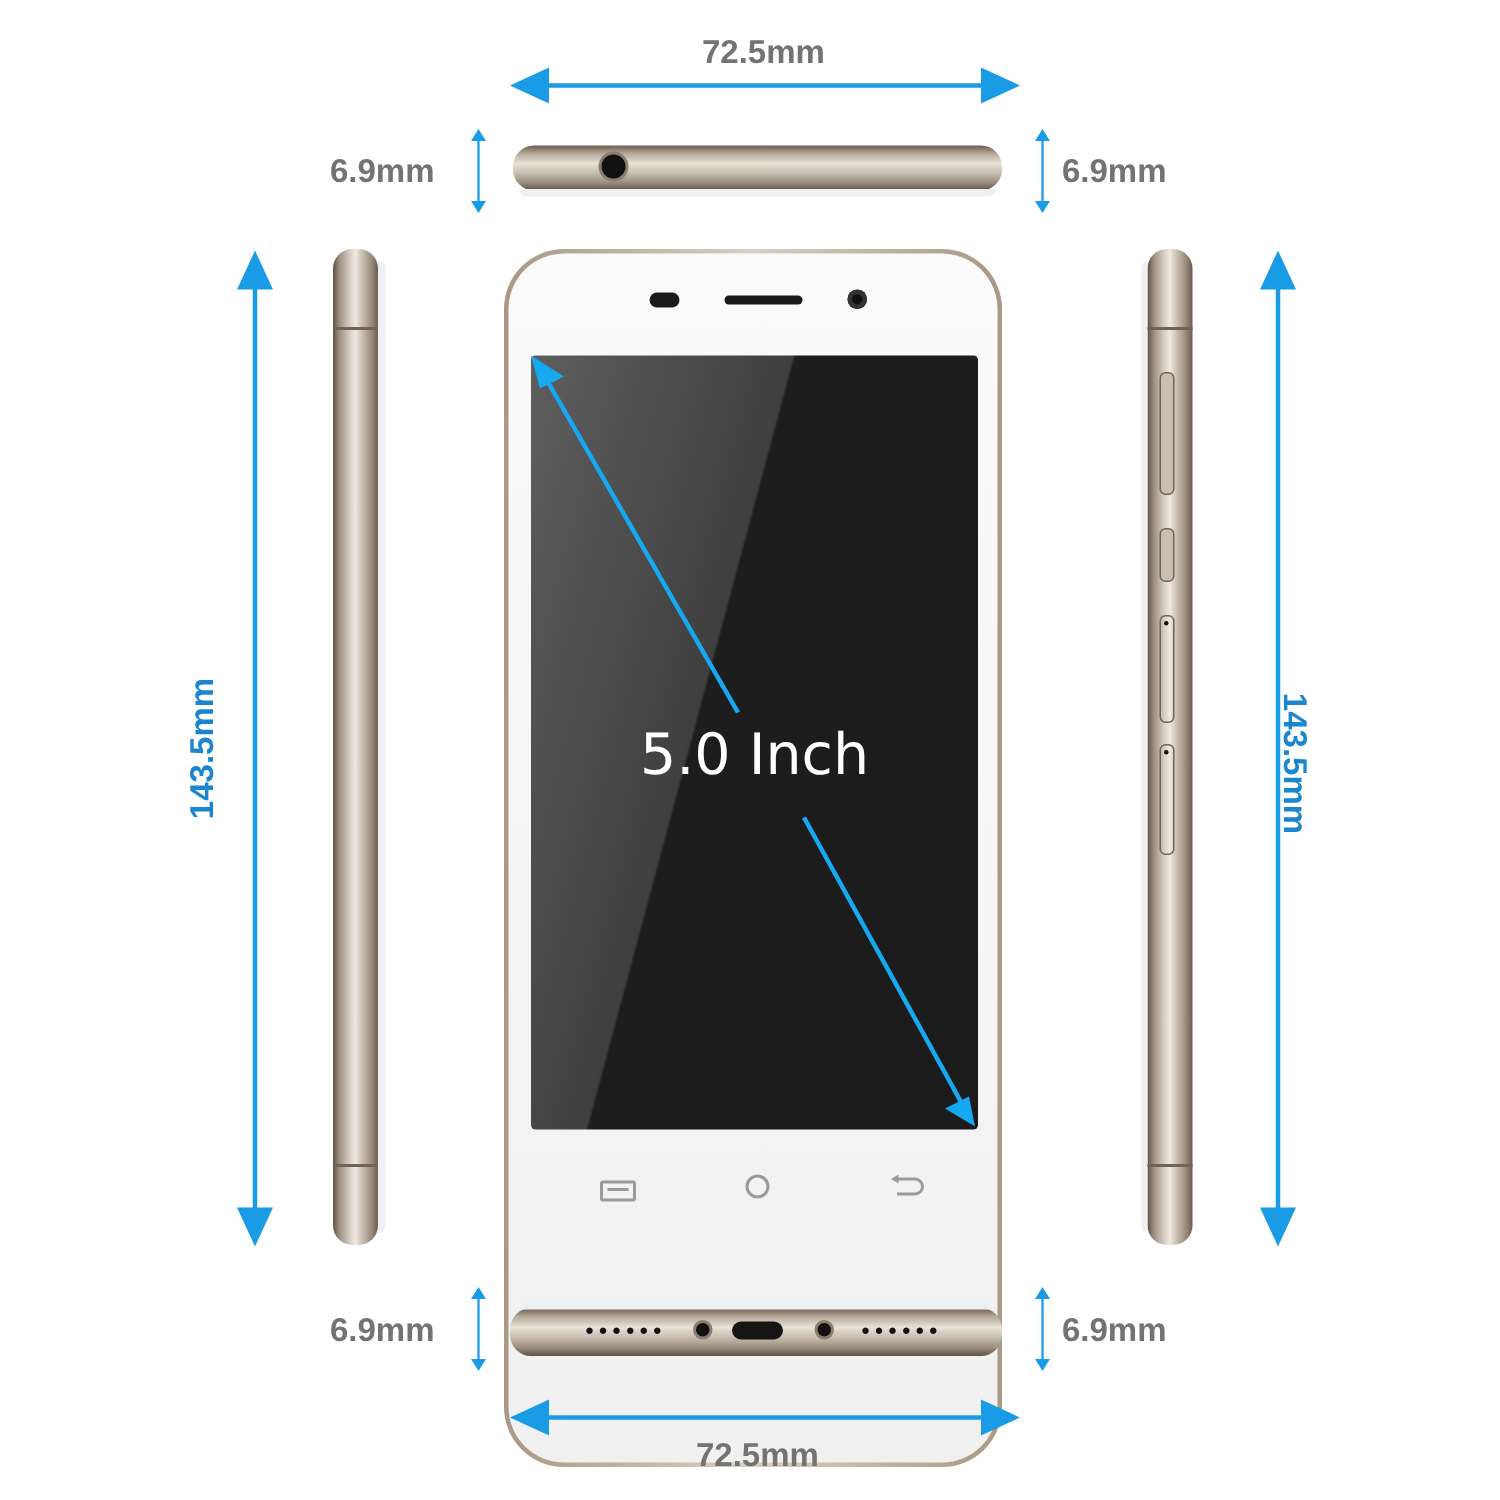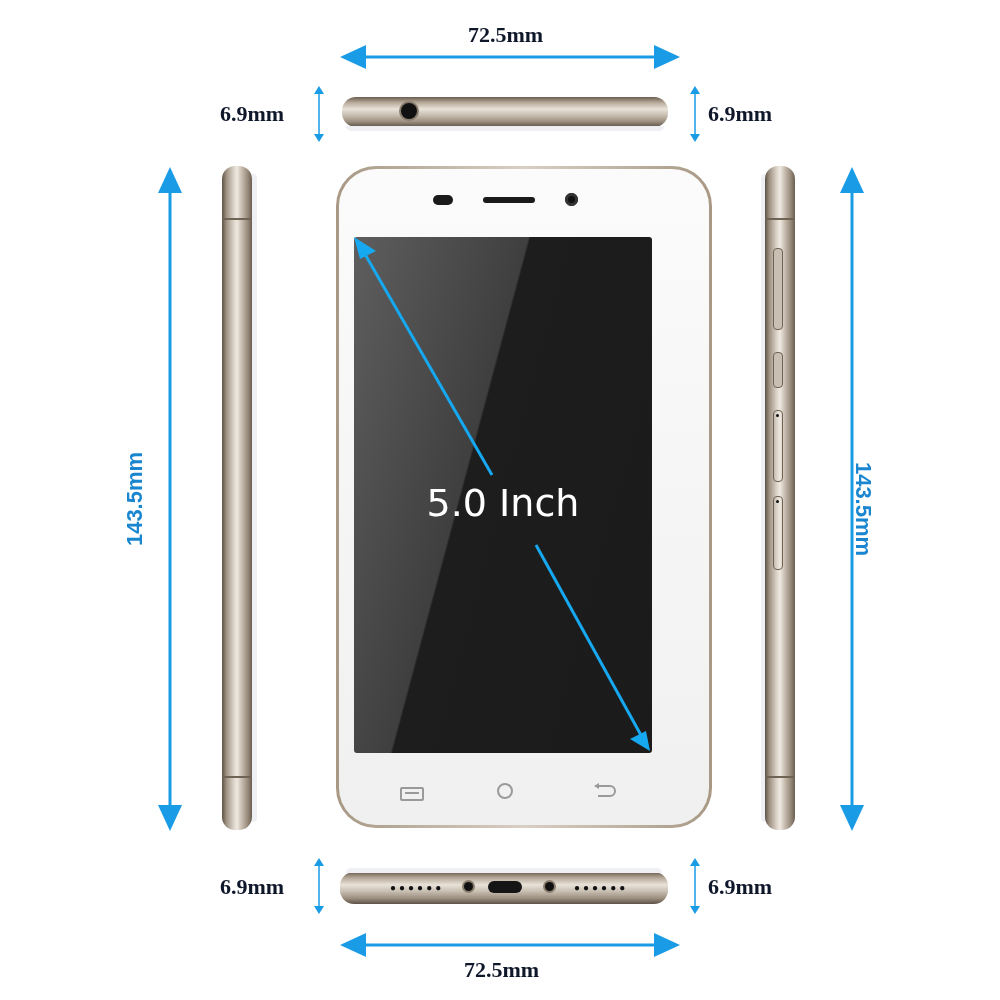--- a/index.html
+++ b/index.html
@@ -1,18 +1,18 @@
 <!DOCTYPE html>
 <html><head>
 <meta charset="utf-8">
 <style>
   html, body { margin:0; padding:0; background:#ffffff; }
   body { width:1000px; height:1000px; position:relative; overflow:hidden; font-family:"Liberation Sans", sans-serif; }
   .abs { position:absolute; }
-  .label { position:absolute; color:#0f172a; font-family:Liberation Serif, serif; font-weight:bold; font-size:22px; white-space:nowrap; }
+  .label { position:absolute; color:#737373; font-family:Liberation Sans, sans-serif; font-weight:bold; font-size:22px; white-space:nowrap; }
   .vlabel { position:absolute; color:#1a86d0; font-family:"Liberation Sans", sans-serif; font-weight:bold; font-size:22px; white-space:nowrap; transform-origin:center center; }
   .metal-h {
     background: linear-gradient(180deg, #6b5e50 0%, #b5a898 18%, #e8e2d8 40%, #c9bfb2 60%, #9c8f80 82%, #5d5246 100%);
   }
   .metal-v {
     background: linear-gradient(90deg, #5d5246 0%, #9c8f80 14%, #d9d1c6 38%, #efe9e1 50%, #c7bcaf 66%, #978a7b 86%, #6b5e50 100%);
   }
   .screen {
     background: linear-gradient(105deg, #5e5e5e 0%, #3f3f3f 40%, #1d1d1d 40.5%, #1b1b1b 100%);
   }
@@ -53,21 +53,21 @@
   <polygon points="15,664 3,638 27,638" fill="#1a9be6"></polygon>
 </svg>
 <div class="vlabel" style="left:88px;top:486px;transform:rotate(-90deg);">143.5mm</div>
 
 <div class="abs metal-v" style="left:222px;top:166px;width:30px;height:664px;border-radius:13px;">
   <div class="abs" style="right:-5px;top:8px;bottom:8px;width:5px;background:#eef0f3;border-radius:0 4px 4px 0;"></div>
   <div class="abs" style="left:0;right:0;top:52px;height:2px;background:#6f6354;"></div>
   <div class="abs" style="left:0;right:0;bottom:52px;height:2px;background:#6f6354;"></div>
 </div>
 
-<div class="abs" style="left:336px;top:166px;width:332px;height:662px;border-radius:40px;background:linear-gradient(90deg,#a89884,#d8cfc3 50%,#a89884);padding-left:44px;">
+<div class="abs" style="left:336px;top:166px;width:332px;height:812px;border-radius:40px;background:linear-gradient(90deg,#a89884,#d8cfc3 50%,#a89884);">
   <div class="abs" style="left:3px;top:3px;right:3px;bottom:3px;border-radius:37px;background:linear-gradient(180deg,#fbfbfb,#f0f0f0);">
 
     <div class="abs" style="left:94px;top:26px;width:20px;height:10px;border-radius:5px;background:#1a1a1a;"></div>
     <div class="abs" style="left:144px;top:28px;width:52px;height:6px;border-radius:3px;background:#1a1a1a;"></div>
     <div class="abs" style="left:226px;top:24px;width:13px;height:13px;border-radius:50%;background:#111;box-shadow:inset 0 0 0 3px #333;"></div>
 
     <div class="abs screen" style="left:15px;top:68px;width:298px;height:516px;border-radius:3px;">
       <svg class="abs" style="left:0;top:0;" width="298" height="516">
         <line x1="8" y1="12" x2="138" y2="238" stroke="#16a8f0" stroke-width="3"></line>
         <polygon points="0,0 22,14 6,22" fill="#16a8f0"></polygon>

